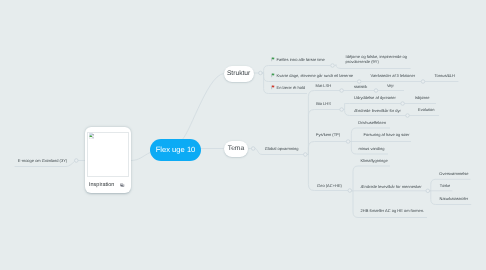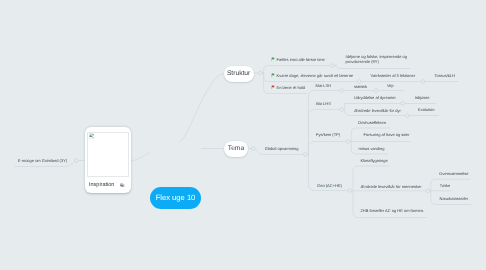--- a/index.html
+++ b/index.html
@@ -3,21 +3,21 @@
 <meta charset="utf-8">
 <title>Mind map</title>
 <style>
   html,body{margin:0;padding:0;}
   body{width:486px;height:270px;overflow:hidden;background:#e6eced;
        font-family:"Liberation Sans",sans-serif;-webkit-font-smoothing:antialiased;text-rendering:geometricPrecision;}
   #stage{position:relative;width:486px;height:270px;transform:translateZ(0);}
   svg.links{position:absolute;left:0;top:0;width:486px;height:270px;}
   .node{position:absolute;box-sizing:border-box;}
   .root{background:#0cabf5;color:#fff;border-radius:11px;font-size:7.6px;
-        display:flex;align-items:center;justify-content:center;margin-top:48px;}
+        display:flex;align-items:center;justify-content:center;}
   .oval{background:#fff;border-radius:999px;color:#3c4347;font-size:6.7px;
         display:flex;align-items:center;justify-content:center;
         box-shadow:0 .6px 1.6px rgba(110,132,142,.45);}
   .lbl{position:absolute;font-size:4px;color:#3e474b;white-space:nowrap;
        line-height:5.2px;}
   .insp{background:#fff;border-radius:6px;box-shadow:0 .8px 2.2px rgba(110,132,142,.5);}
   .insp-img{position:absolute;background:#fff;border:0.5px solid #e4e8ea;}
   .insp-cap{position:absolute;font-size:5.5px;color:#2f3538;white-space:nowrap;}
   .flagicon{position:absolute;width:4px;height:4px;}
 </style>

